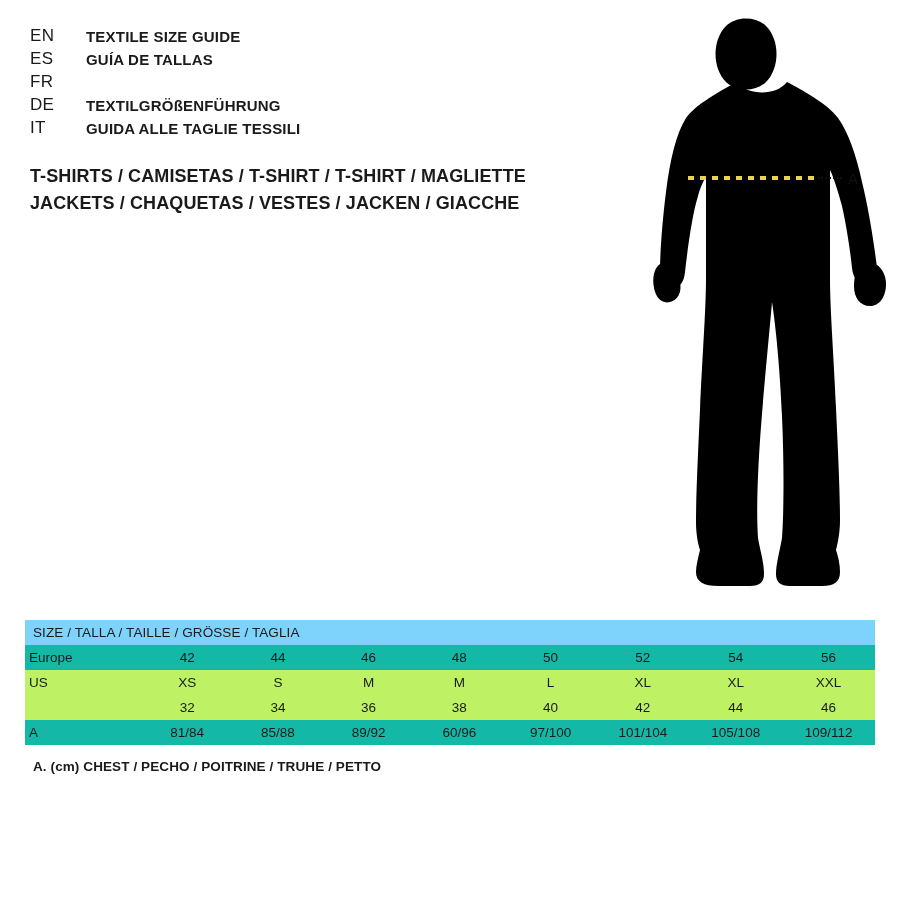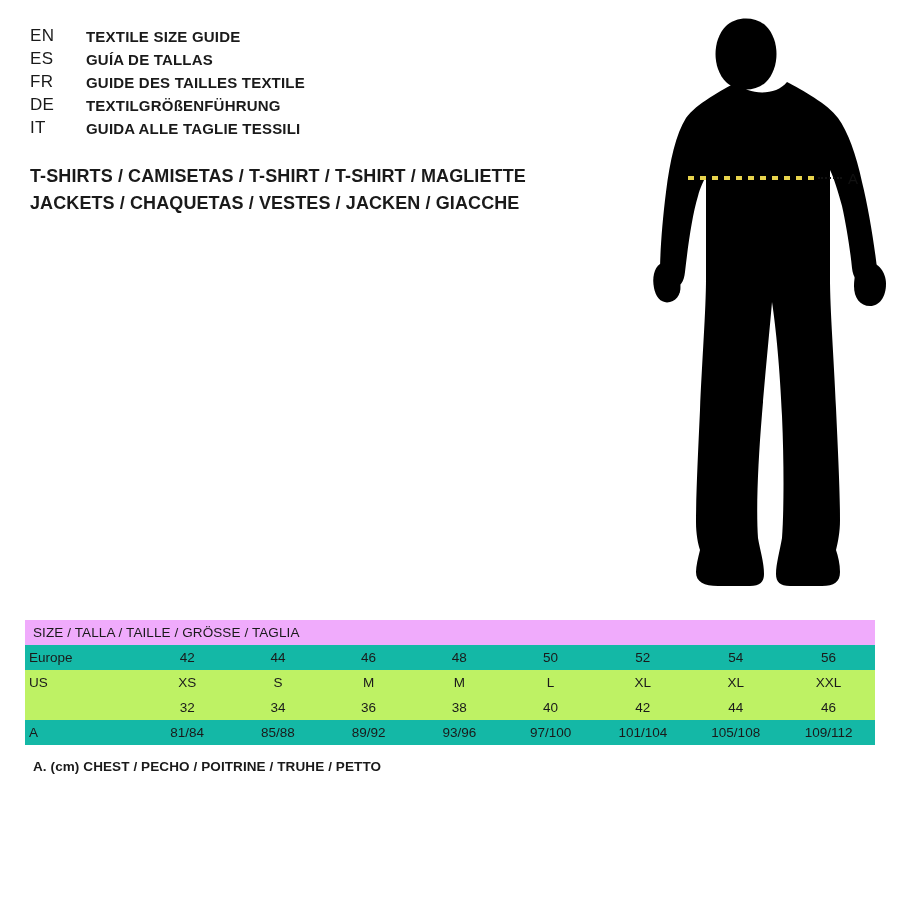--- a/index.html
+++ b/index.html
@@ -105,21 +105,21 @@
   table.size-table {
     border-collapse: collapse;
     width: 850px;
     font-size: 13.5px;
   }
   table.size-table td {
     padding: 5px 4px 5px 4px;
     vertical-align: middle;
   }
   tr.band-head td {
-    background: #f0abfc;
+    background: #7dd3fc;
     font-weight: 400;
     font-size: 13.5px;
     padding-left: 8px;
     letter-spacing: .1px;
   }
   tr.shade td {
     background: #bef264;
   }
   tr.plain td {
     background: #14b8a6;
@@ -150,21 +150,20 @@
     <div class="lang-row">
       <span class="lang-code">EN</span>
       <span class="lang-title">TEXTILE SIZE GUIDE</span>
     </div>
     <div class="lang-row">
       <span class="lang-code">ES</span>
       <span class="lang-title">GUÍA DE TALLAS</span>
     </div>
     <div class="lang-row">
       <span class="lang-code">FR</span>
-      <span class="lang-title">GUIDE DES TAILLES TEXTILE</span>
     </div>
     <div class="lang-row">
       <span class="lang-code">DE</span>
       <span class="lang-title">TEXTILGRÖßENFÜHRUNG</span>
     </div>
     <div class="lang-row">
       <span class="lang-code">IT</span>
       <span class="lang-title">GUIDA ALLE TAGLIE TESSILI</span>
     </div>
   </div>
@@ -269,21 +268,21 @@
           <td class="val">42</td>
           <td class="val">44</td>
           <td class="val">46</td>
         </tr>
 
         <tr class="plain">
           <td class="label-col">A</td>
           <td class="val">81/84</td>
           <td class="val">85/88</td>
           <td class="val">89/92</td>
-          <td class="val">93/96</td>
+          <td class="val">60/96</td>
           <td class="val">97/100</td>
           <td class="val">101/104</td>
           <td class="val">105/108</td>
           <td class="val">109/112</td>
         </tr>
       </tbody>
     </table>
     <div class="table-footnote">A. (cm) CHEST / PECHO / POITRINE / TRUHE / PETTO</div>
   </div>
 

